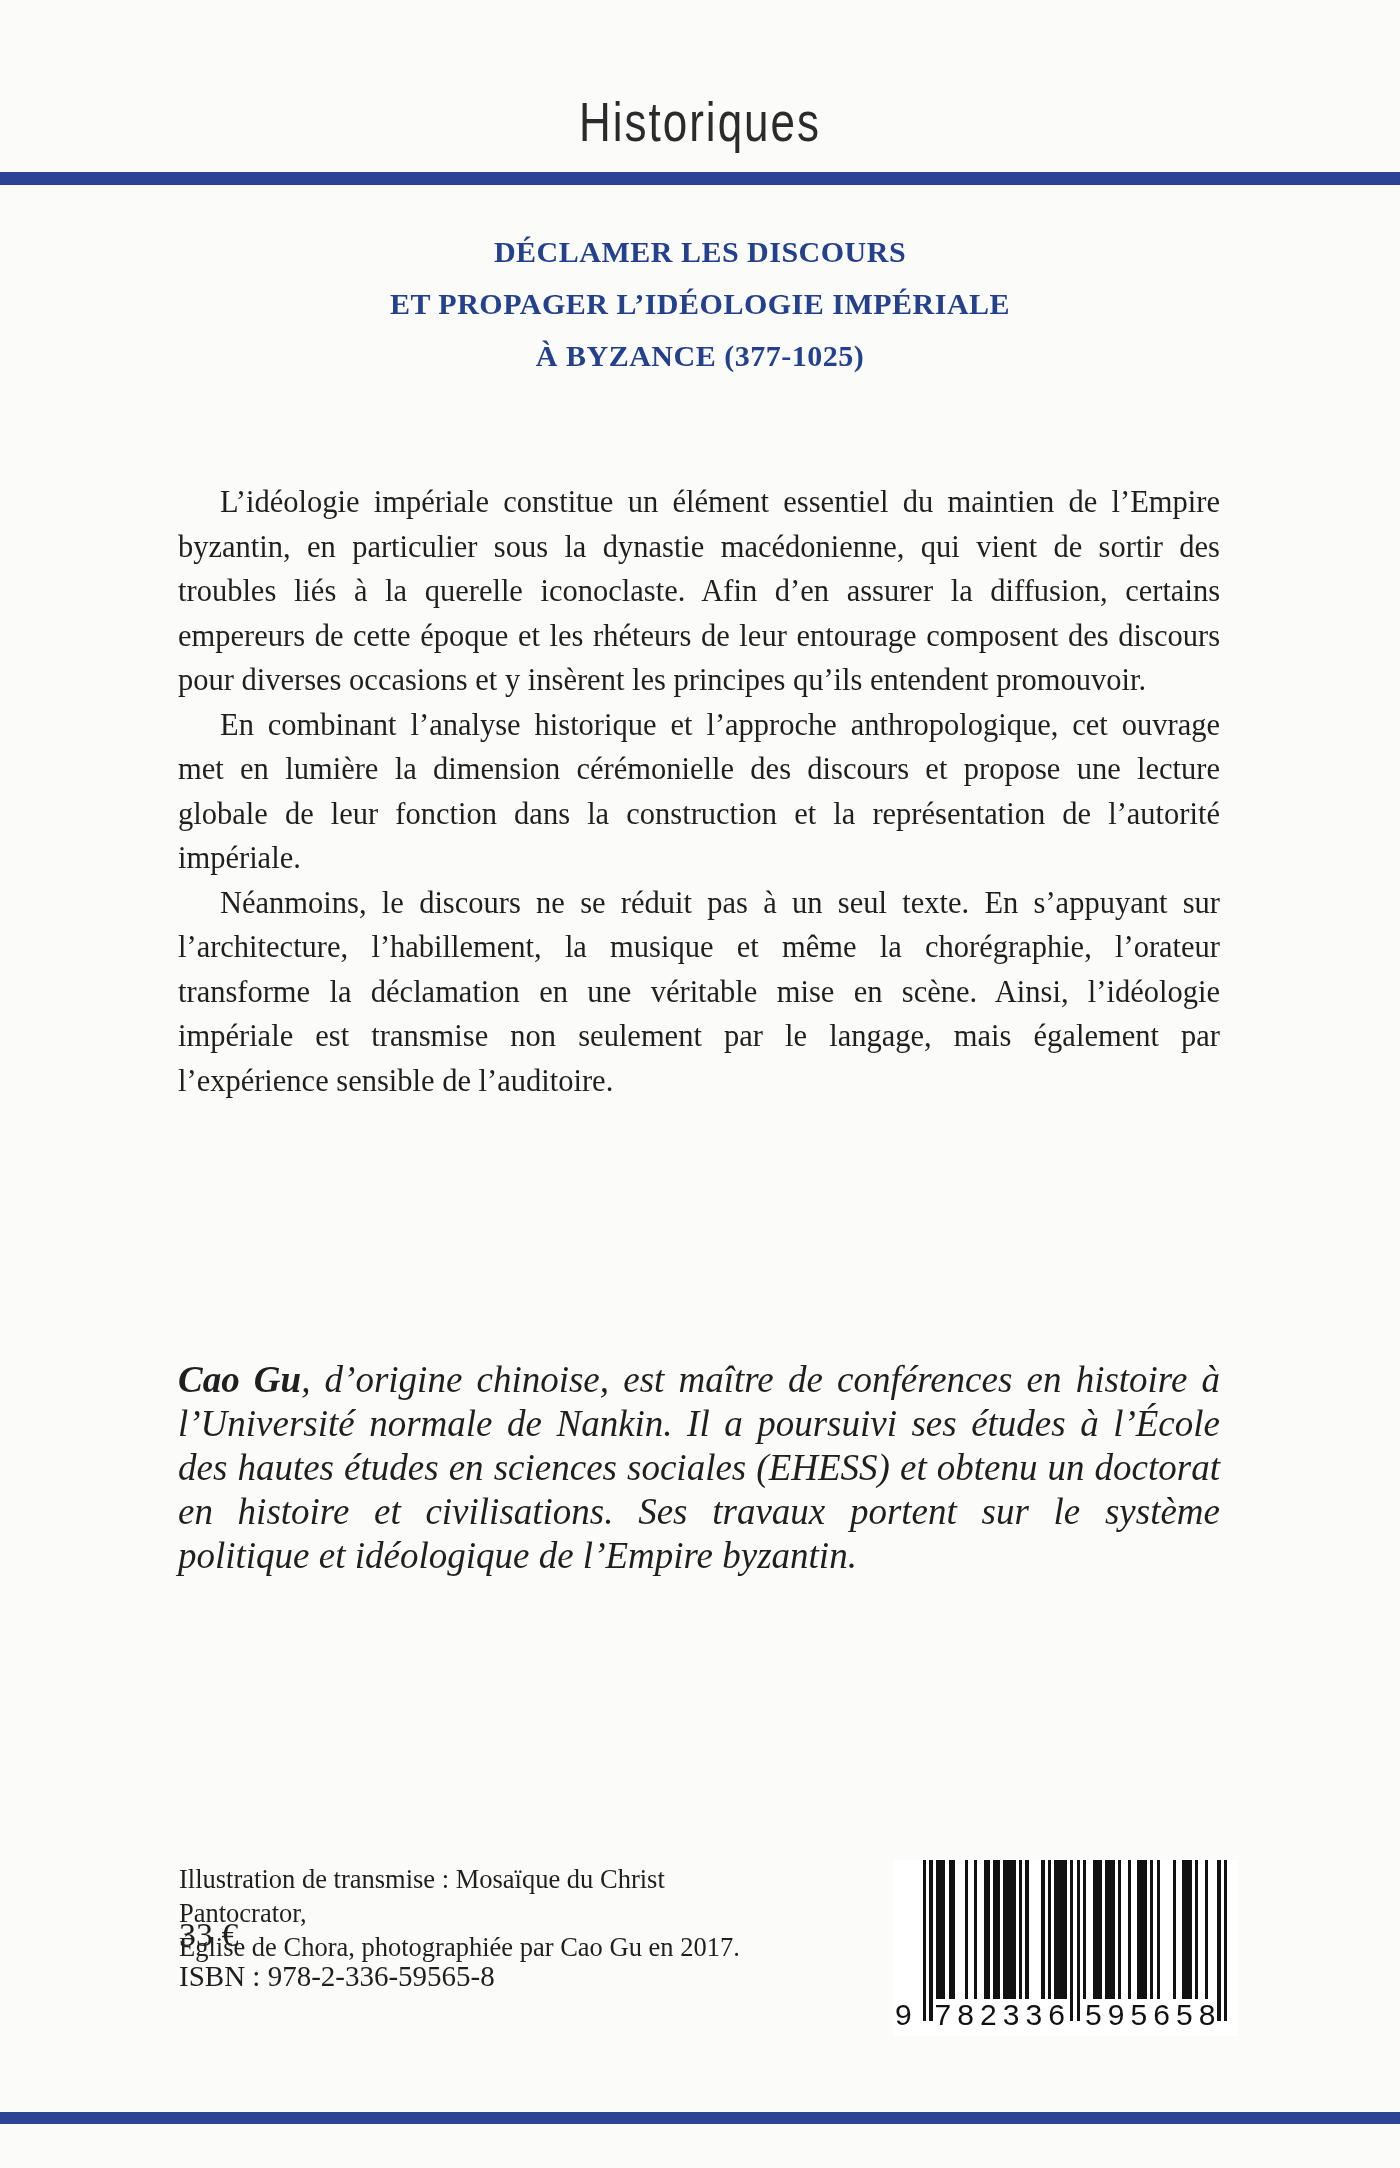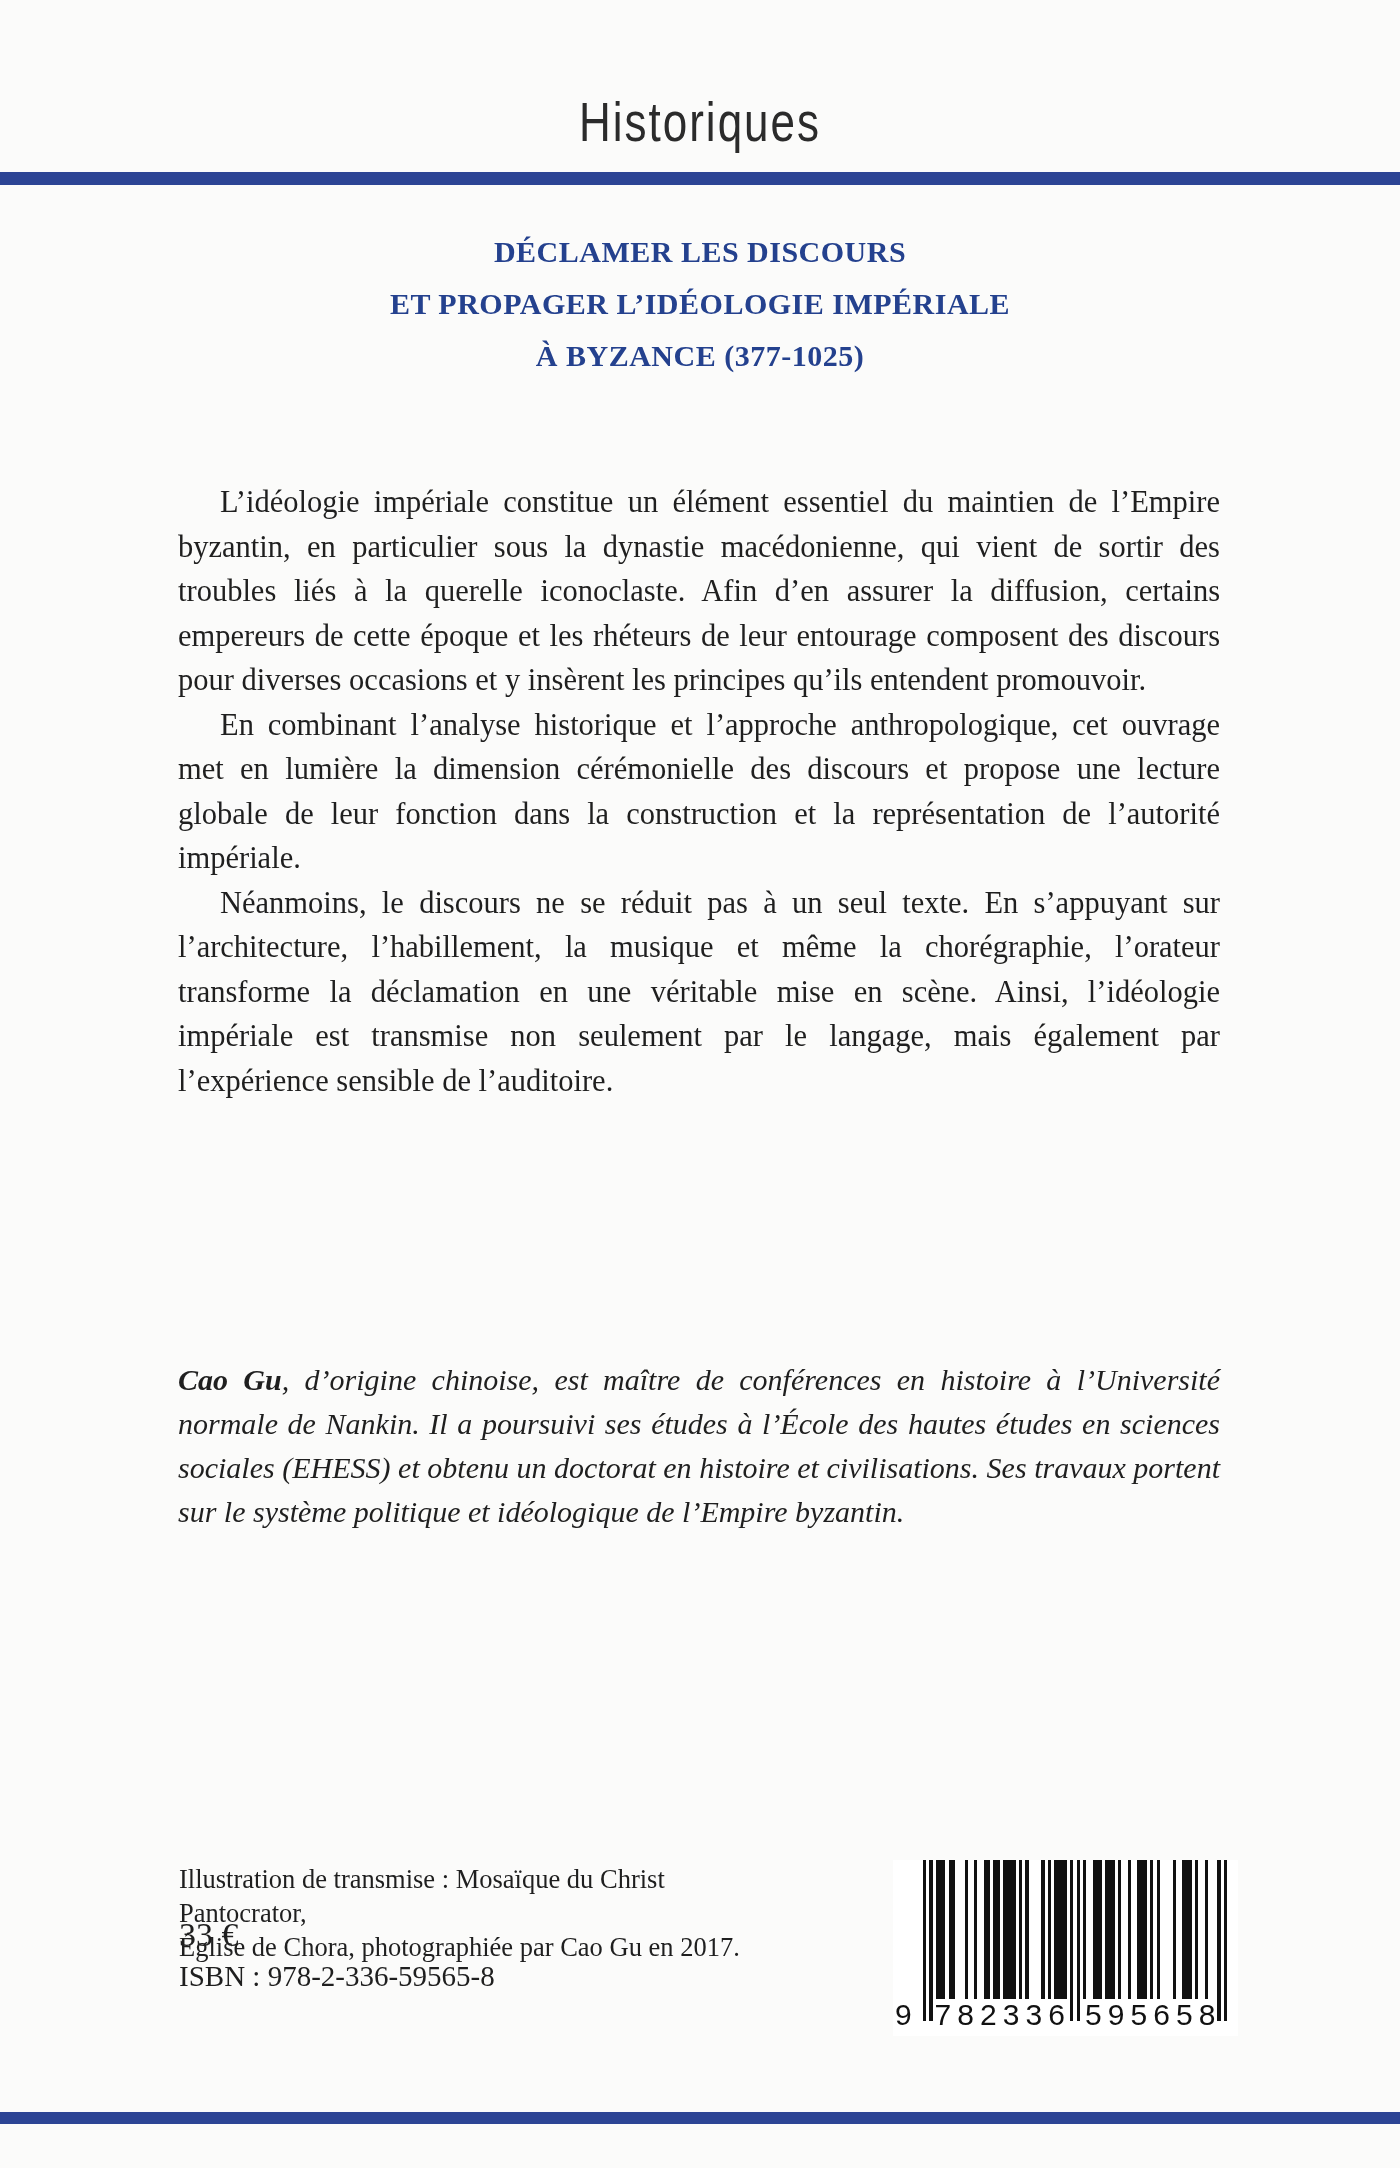--- a/index.html
+++ b/index.html
@@ -48,21 +48,21 @@
     font-size:30.5px;
     line-height:44.5px;
     text-align:justify;
     color:var(--ink,#1f1f1f);
   }
   .synopsis p{margin:0;text-indent:42px;}
   
   .bio{
     position:absolute;top:1358px;left:178px;width:1042px;
     font-style:italic;
-    font-size:30px;
+    font-size:37px;
     line-height:44px;
     text-align:justify;
     color:var(--ink,#1f1f1f);
   }
   .bio .author-name{font-weight:bold;}
   
   .credit{
     position:absolute;top:1862px;left:179px;width:600px;
     font-size:26.5px;line-height:34px;
   }

